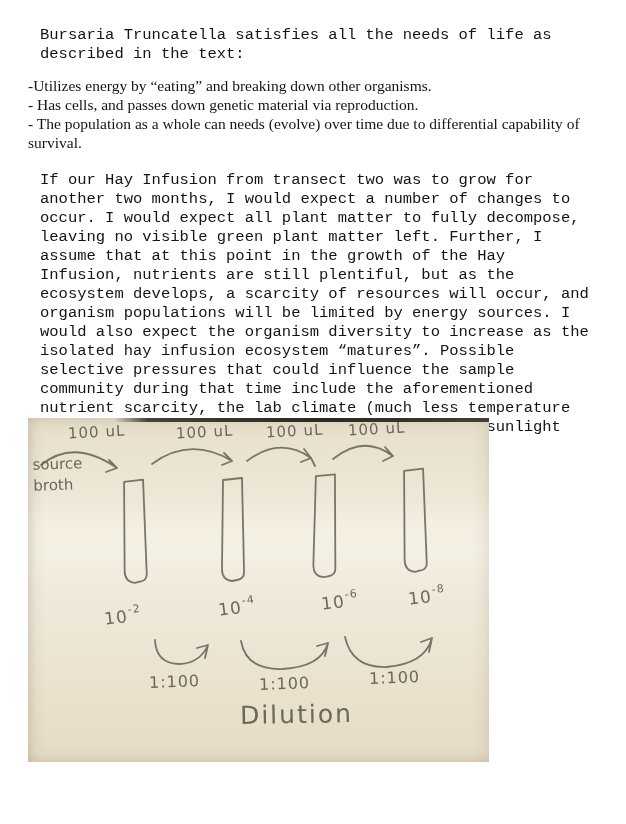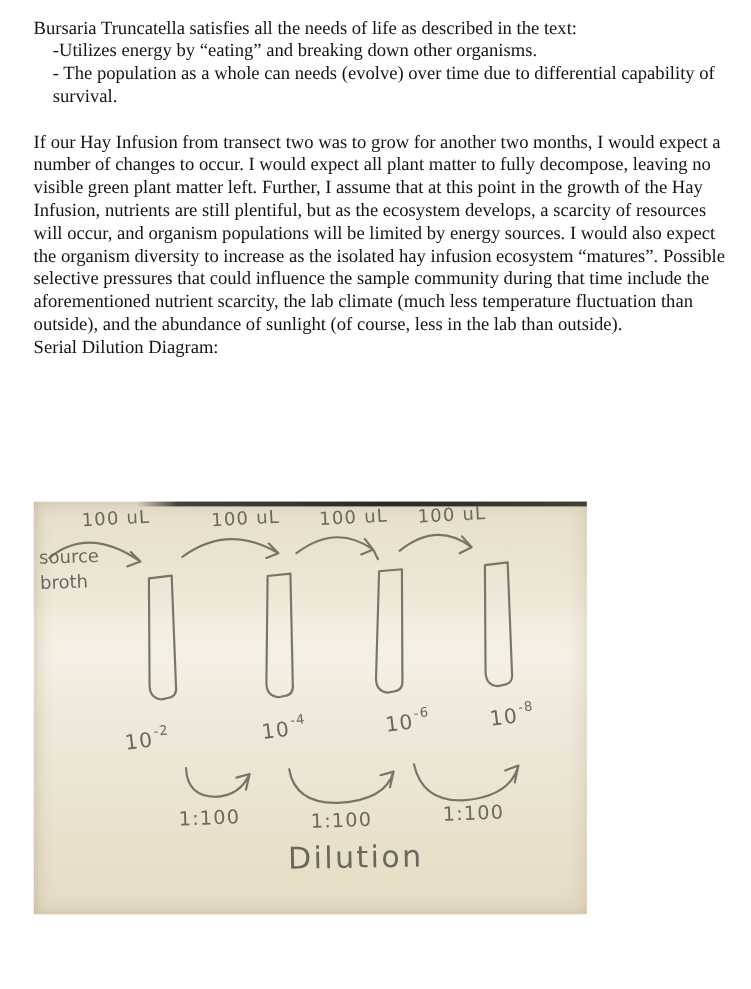--- a/index.html
+++ b/index.html
@@ -1,21 +1,21 @@
 <!DOCTYPE html>
 <html><head>
 <meta charset="utf-8">
 <style>
   html,body{margin:0;padding:0;background:#ffffff;}
   .page{position:relative;width:626px;height:824px;background:#ffffff;overflow:hidden;
         font-family:"Liberation Serif","DejaVu Serif",serif;color:#141414;}
   .doc-text{position:absolute;left:28px;top:14px;width:578px;font-size:15.5px;line-height:19px;}
-  .doc-text p{margin:0;}
+  .doc-text p{margin:12px;font-family:Liberation Mono, monospace;}
   .intro{margin-bottom:19px;}
-  .bullets{margin:0 0 19px 16px;}
+  .bullets{margin:0 0 19px 0;}
   .para{margin-bottom:19px;}
   .heading{margin:0;}
 
   
   .photo{position:absolute;left:28px;top:418px;width:461px;height:344px;
          background:linear-gradient(180deg,#e7dfcb 0%,#ebe4d1 14%,#eee8d7 24%,
                     #f3eee0 30%,#f4f0e3 38%,#efe9da 52%,#ece5d3 68%,#e9e0cb 84%,#e6dcc4 100%);
          box-shadow:inset 0 0 18px rgba(110,90,60,.18), inset 3px 0 6px rgba(110,90,60,.10);}
   .photo-edge{position:absolute;top:0;left:86px;width:375px;height:4px;
          background:linear-gradient(90deg,rgba(44,40,33,0) 0%,rgba(44,40,33,.85) 9%,#2c2822 55%,#453f33 100%);}
@@ -31,20 +31,21 @@
 </style>
 </head>
 <body>
 
 <div class="page">
 
   <div class="doc-text">
     <p class="intro">Bursaria Truncatella satisfies all the needs of life as described in the text:</p>
     <div class="bullets">
       <div>-Utilizes energy by “eating”  and breaking down other organisms.</div>
+      <div>- Has cells, and passes down genetic material via reproduction.</div>
       <div>- The population as a whole can needs (evolve) over time due to differential capability of survival.</div>
     </div>
     <p class="para">If our Hay Infusion from transect two was to grow for another two months, I would expect a number of changes to occur. I would expect all plant matter to fully decompose, leaving no visible green plant matter left. Further, I assume that at this point in the growth of the Hay Infusion, nutrients are still plentiful, but as the ecosystem develops, a scarcity of resources will occur, and organism populations will be limited by energy sources. I would also expect the organism diversity to increase as the isolated hay infusion ecosystem “matures”. Possible selective pressures that could influence the sample community during that time include the aforementioned nutrient scarcity, the lab climate (much less temperature fluctuation than outside), and the abundance of sunlight (of course, less in the lab than outside).</p>
     <p class="heading">Serial Dilution Diagram:</p>
   </div>
 
   <div class="photo">
     <div class="photo-edge"></div>
 
     <svg class="sketch" width="461" height="344" viewBox="0 0 461 344">

